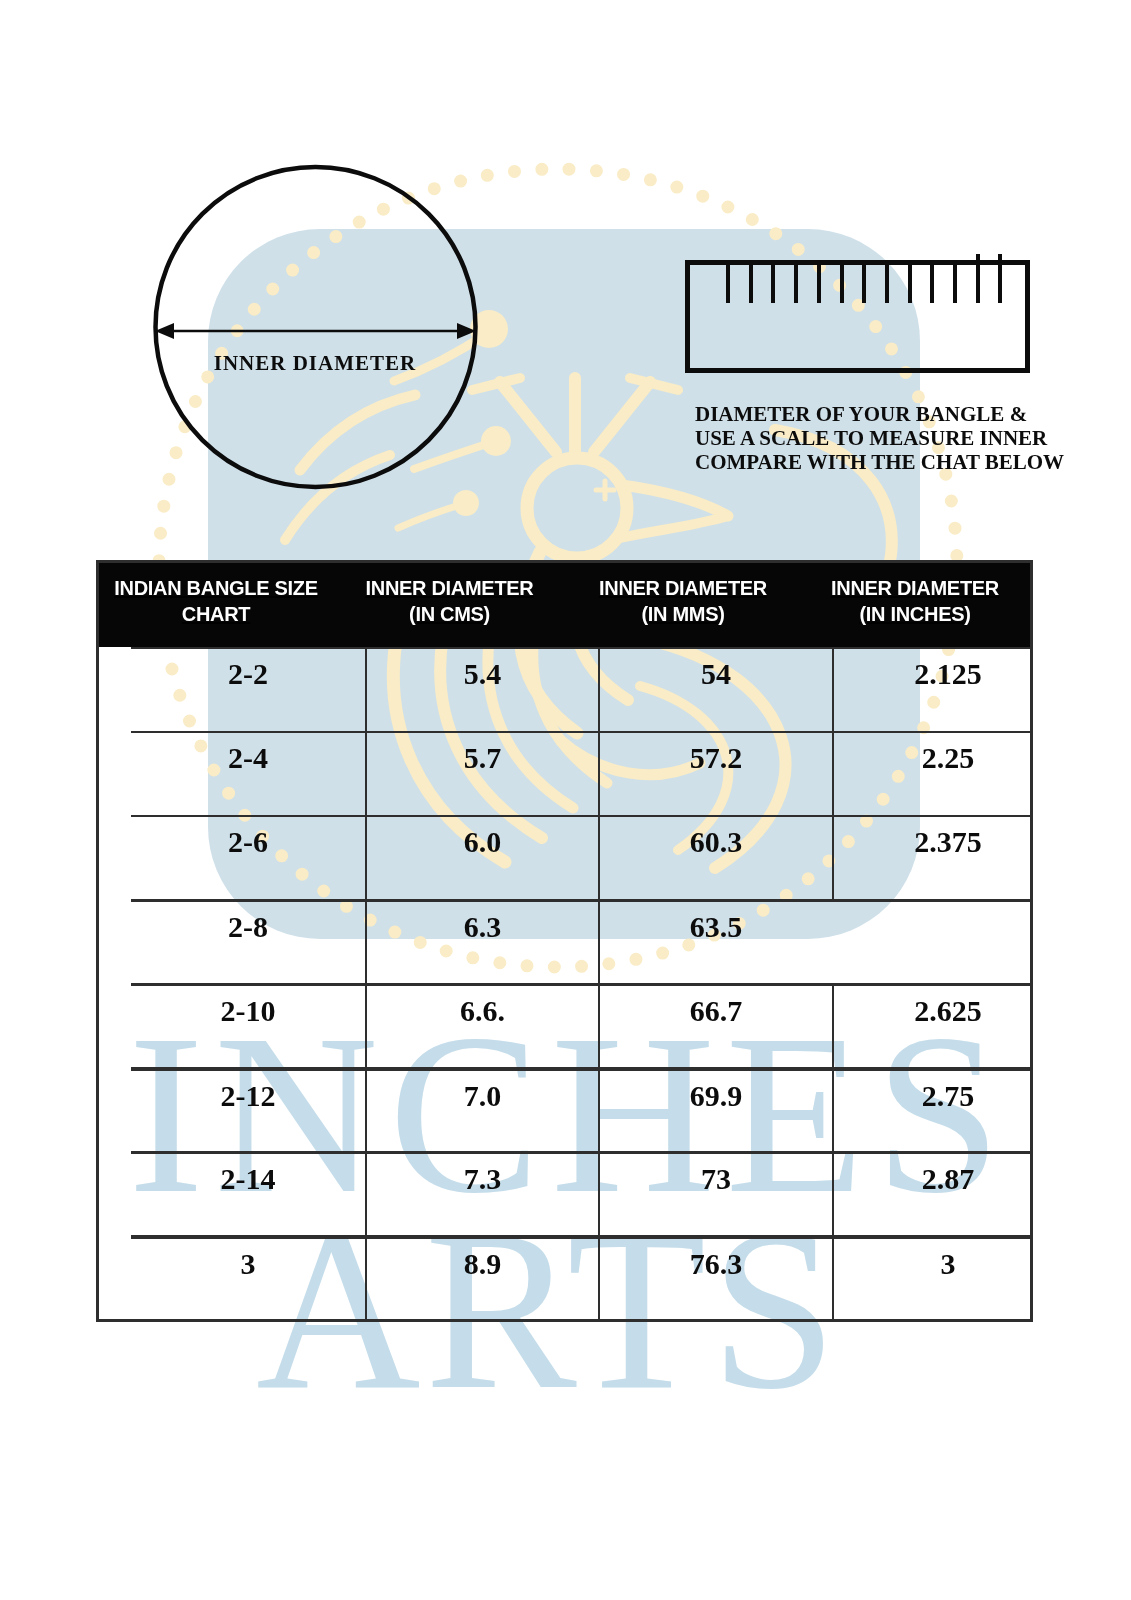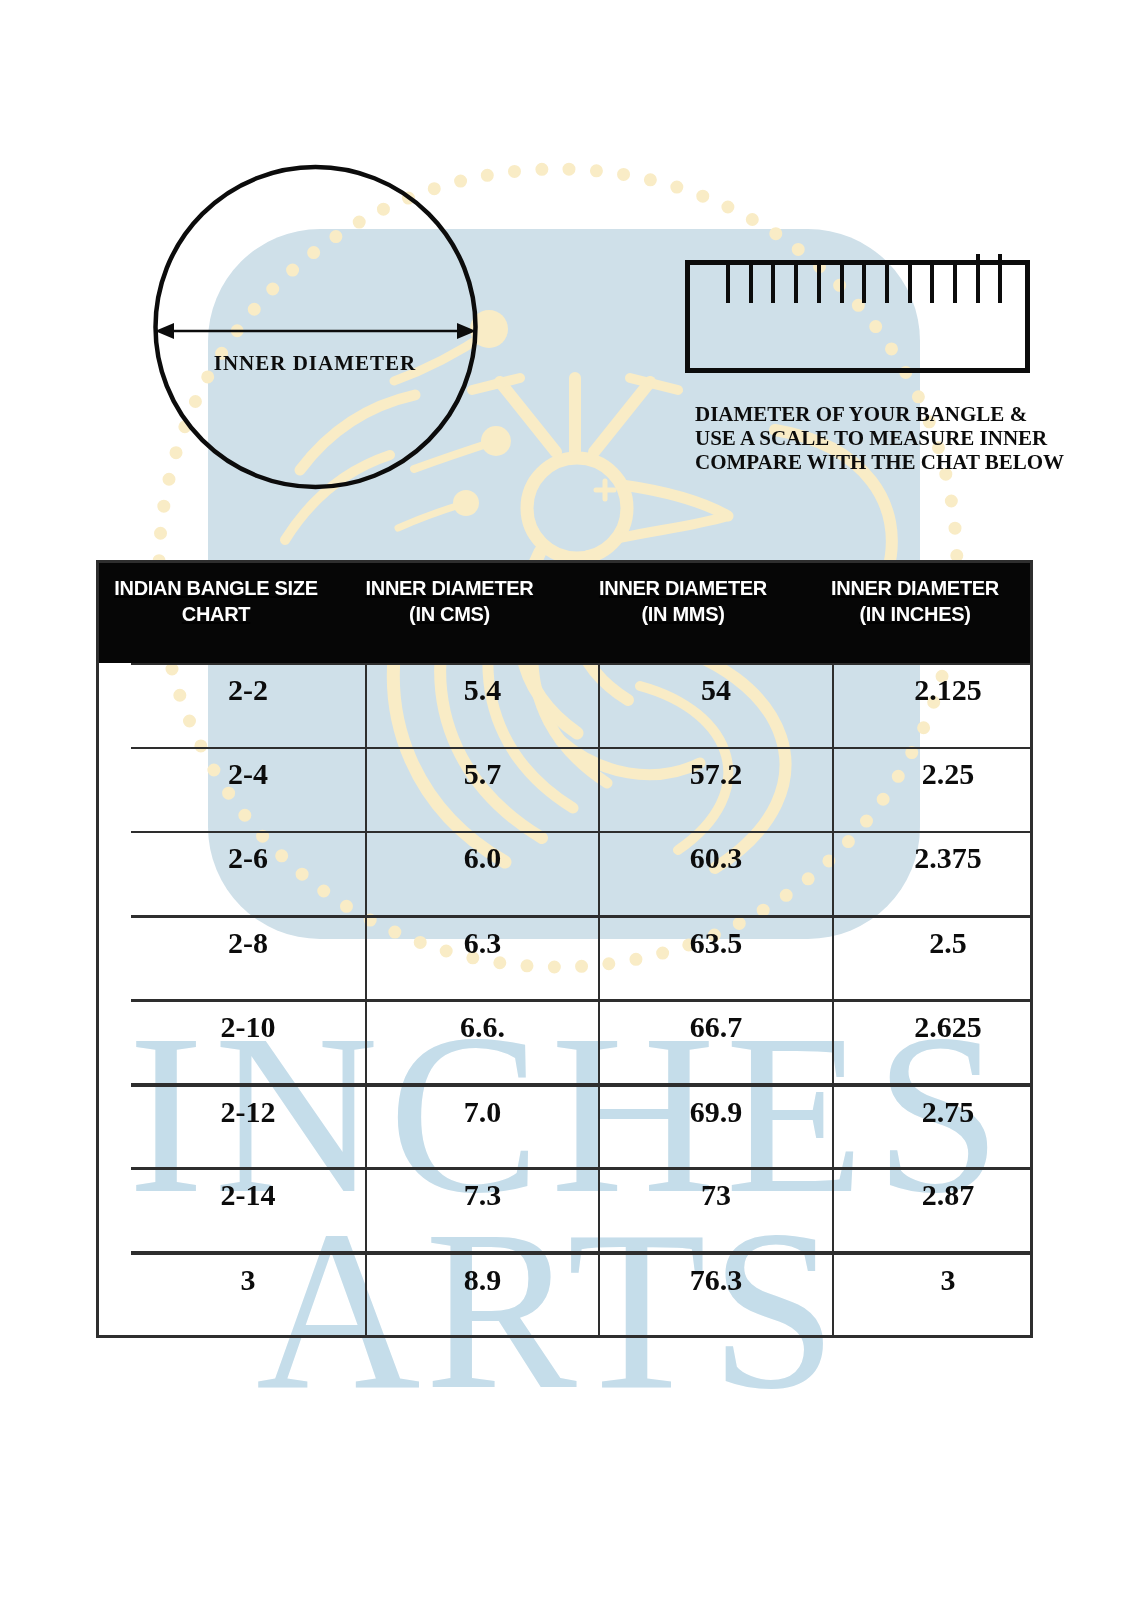--- a/index.html
+++ b/index.html
@@ -35,21 +35,21 @@
   .tick{position:absolute;width:4px;background:var(--ink);display:block;}
 
   
   .instructions{position:absolute;left:695px;top:402px;z-index:1;color:var(--ink);
                 font-weight:bold;font-size:21px;line-height:24px;}
   .instructions span{display:block;white-space:nowrap;}
 
   
   .size-table{position:absolute;left:96px;top:560px;width:937px;z-index:1;
               border:3px solid var(--line);background:transparent;}
-  .t-header{display:grid;grid-template-columns:234px 233px 234px 230px;height:100px;
+  .t-header{display:grid;grid-template-columns:234px 233px 234px 230px;height:84px;
             background:var(--headerbg);text-decoration:underline;}
   .t-hcell{color:var(--headertext);font-family:"Liberation Sans",sans-serif;font-weight:bold;
            font-size:20px;line-height:26px;text-align:center;padding-top:12px;white-space:pre-line;
            letter-spacing:-0.3px;}
   .t-row{display:grid;grid-template-columns:234px 233px 234px 230px;height:84px;
          border-top:2px solid var(--line);margin-left:32px;}
   .t-row:nth-child(4),.t-row:nth-child(5),.t-row:nth-child(7){border-top-width:3px;}
   .t-row:nth-child(6),.t-row:nth-child(8){border-top-width:4px;}
   .t-cell{text-align:center;padding-top:8px;font-weight:bold;font-size:30px;color:var(--ink);
           font-family:"Liberation Serif",serif;}
@@ -161,21 +161,20 @@
         <div class="t-row">
           <div class="t-cell">2-6</div>
           <div class="t-cell bl">6.0</div>
           <div class="t-cell bl">60.3</div>
           <div class="t-cell bl">2.375</div>
         </div>
         <div class="t-row">
           <div class="t-cell">2-8</div>
           <div class="t-cell bl">6.3</div>
           <div class="t-cell bl">63.5</div>
-          <div class="t-cell bl">2.5</div>
         </div>
         <div class="t-row">
           <div class="t-cell">2-10</div>
           <div class="t-cell bl">6.6.</div>
           <div class="t-cell bl">66.7</div>
           <div class="t-cell bl">2.625</div>
         </div>
         <div class="t-row">
           <div class="t-cell">2-12</div>
           <div class="t-cell bl">7.0</div>

